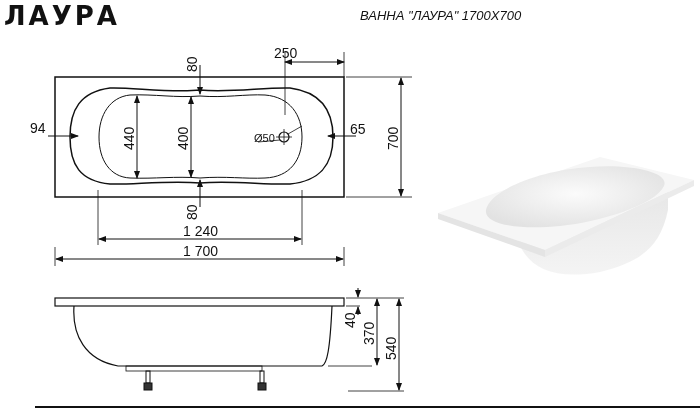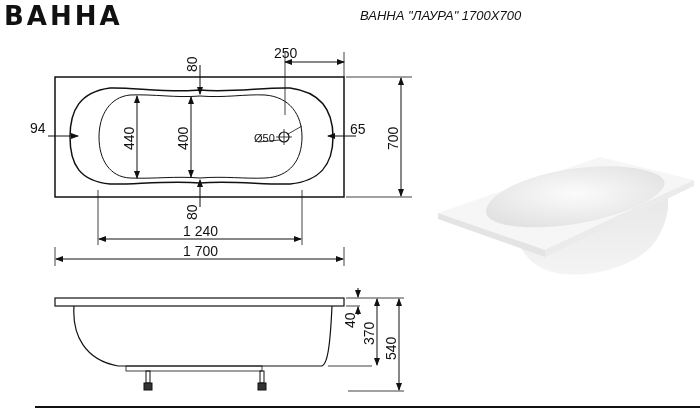--- a/index.html
+++ b/index.html
@@ -4,21 +4,21 @@
 <style>
   html,body{margin:0;padding:0;background:#fff;}
   body{width:700px;height:408px;position:relative;overflow:hidden;font-family:"Liberation Sans",sans-serif;}
   .logo{position:absolute;left:4px;top:3px;font-family:"DejaVu Sans",sans-serif;font-weight:bold;font-size:26px;letter-spacing:3px;color:#111;line-height:1;}
   .title{position:absolute;left:360px;top:8px;font-size:13px;font-style:italic;color:#111;}
   svg text{font-family:"Liberation Sans",sans-serif;fill:#111;}
 </style>
 </head>
 <body>
 
-<div class="logo">ВАННА</div>
+<div class="logo">ЛАУРА</div>
 <div class="title">ВАННА "ЛАУРА" 1700X700</div>
 
 <svg width="700" height="408" style="position:absolute;left:0;top:0">
   <defs>
     <marker id="ar" markerWidth="8" markerHeight="6" refX="7" refY="3" orient="auto">
       <path d="M0,0 L8,3 L0,6 Z" fill="#111"></path>
     </marker>
     <marker id="al" markerWidth="8" markerHeight="6" refX="1" refY="3" orient="auto">
       <path d="M8,0 L0,3 L8,6 Z" fill="#111"></path>
     </marker>

